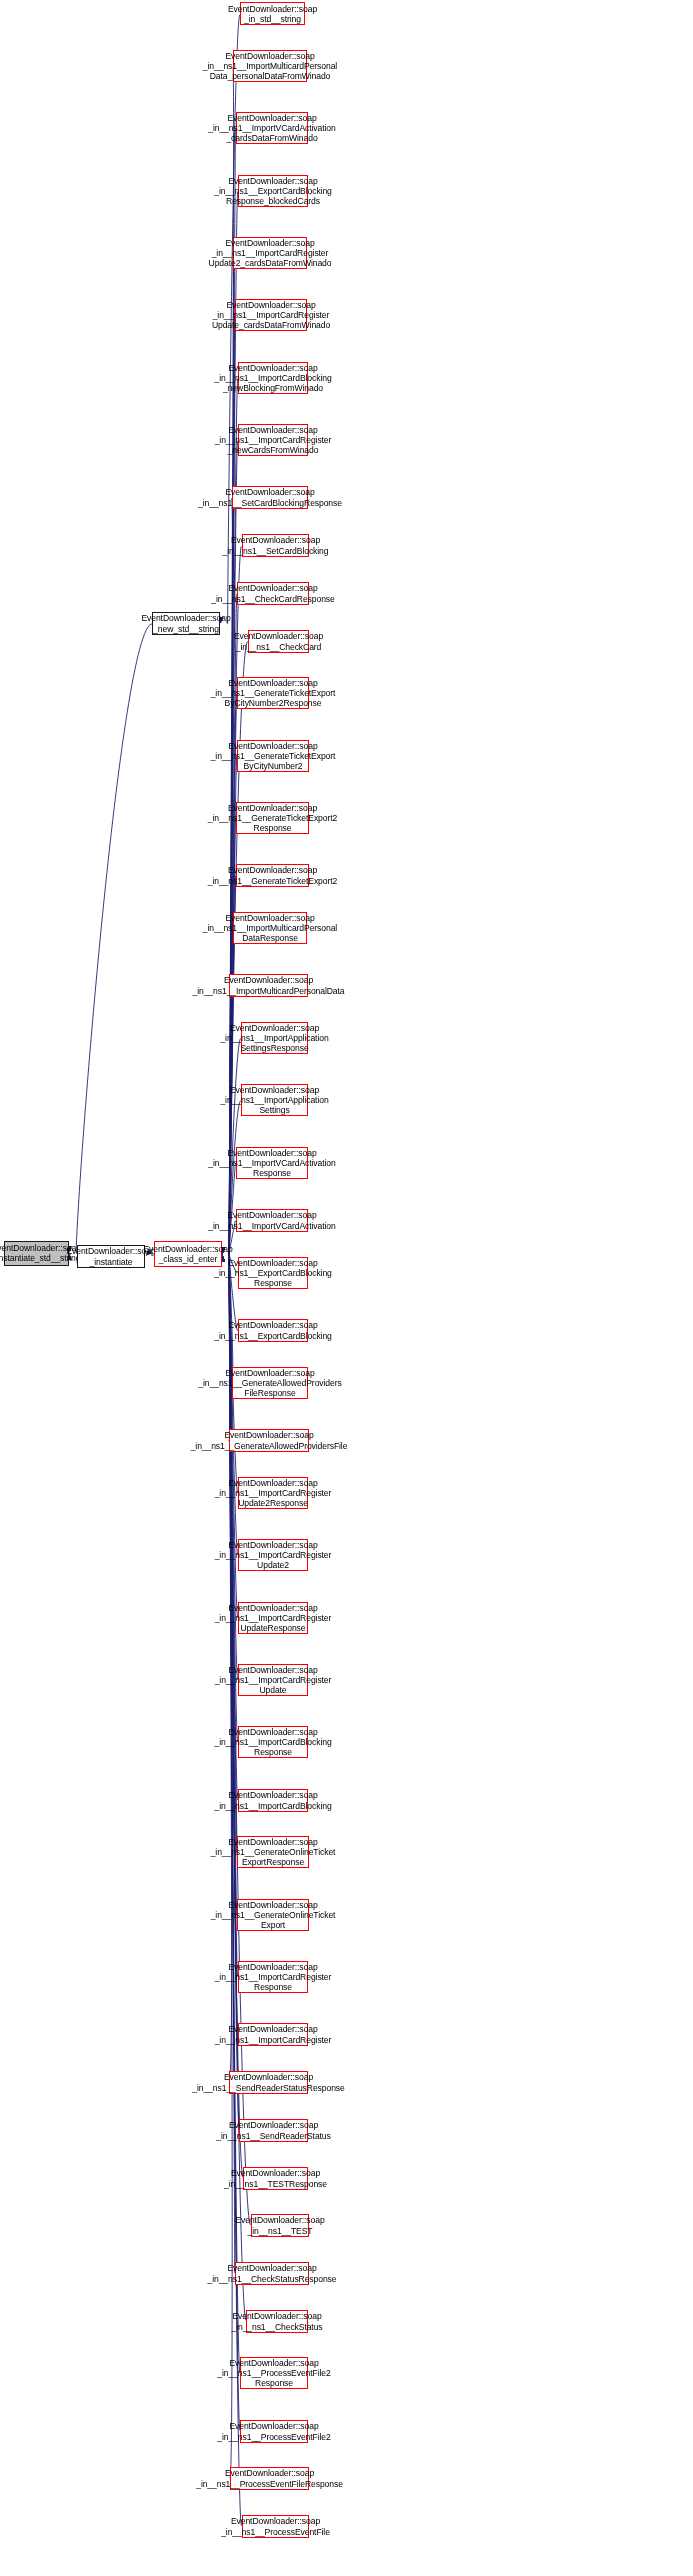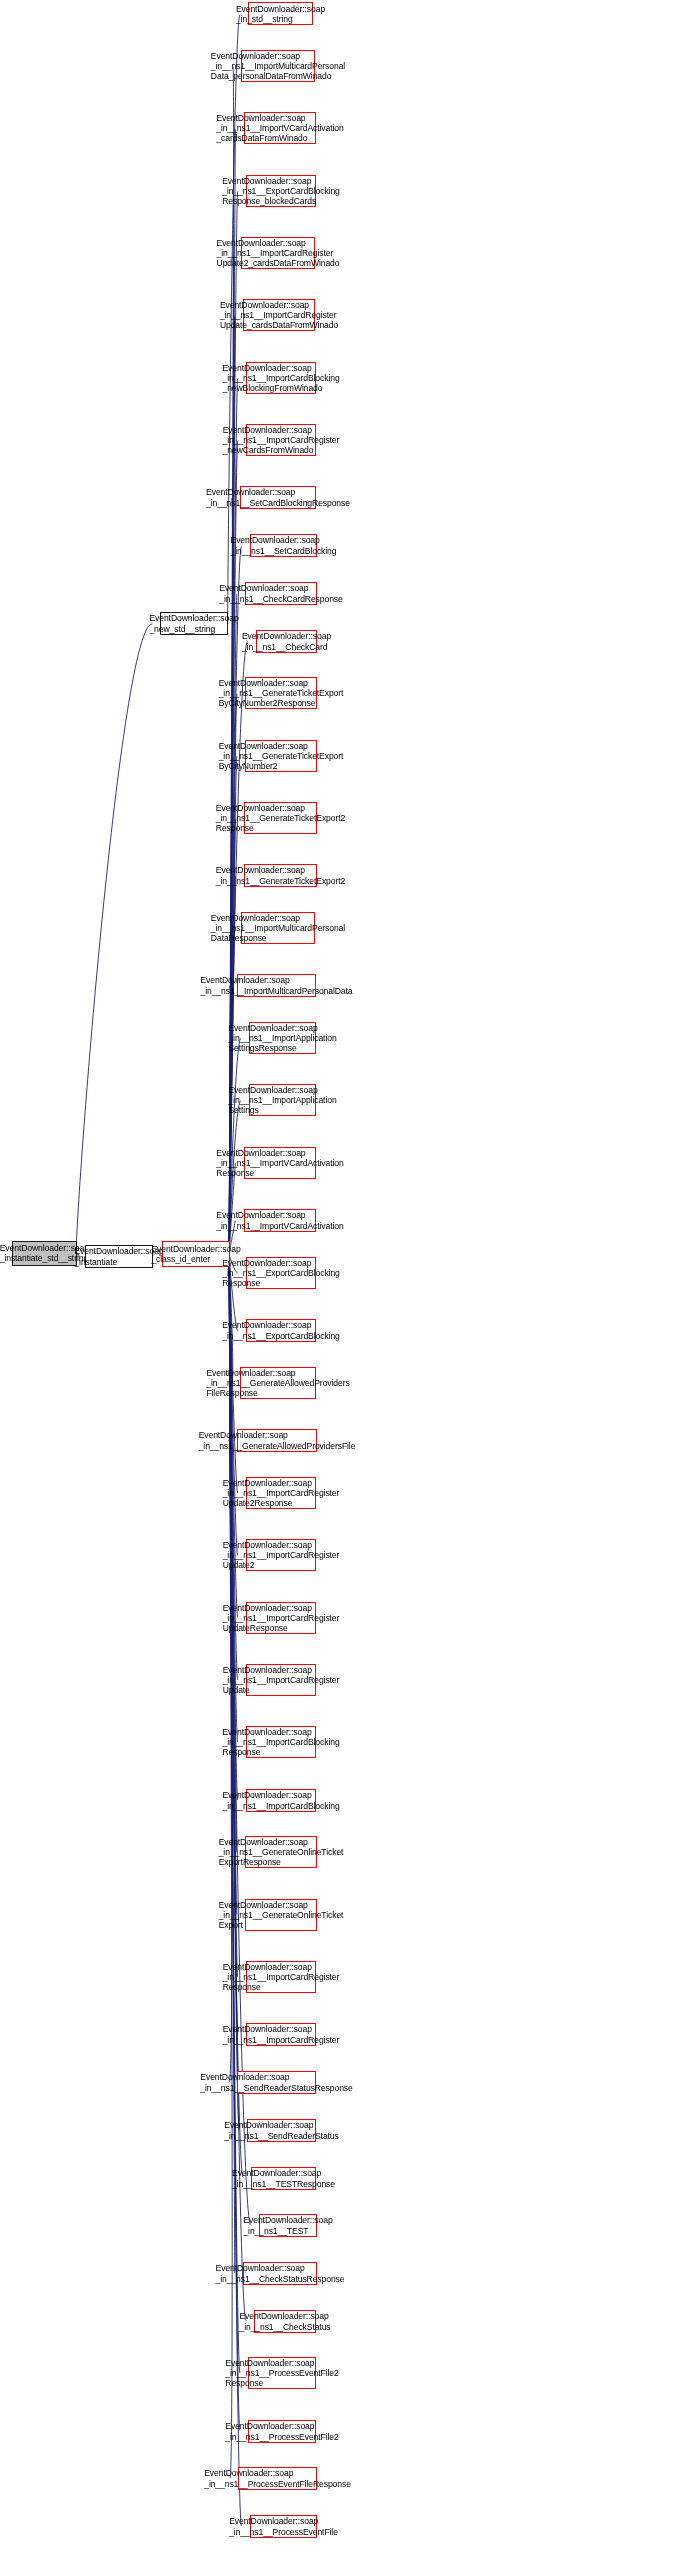--- a/index.html
+++ b/index.html
@@ -12,30 +12,30 @@
     font-family:"Liberation Sans","DejaVu Sans",sans-serif;
     overflow:hidden;
   }
   #edges{position:absolute;left:0;top:0;width:693px;height:2576px;pointer-events:none;}
   .node{
     position:absolute;
     box-sizing:border-box;
     display:flex;
     align-items:center;
     justify-content:center;
+    text-align:center;
     background:#ffffff;
     border:0.8px solid #ff0000;
     color:#000000;
     font-size:8.6px;
     line-height:10.3px;
     letter-spacing:-0.1px;
     white-space:pre-line;
     padding:0 1.5px;
     z-index:3;
-    margin-left:8px;
   }
   .node.black{border:0.8px solid #1a1a1a;}
   .node.current{
     border:0.8px solid #1a1a1a;
     background:#bfbfbf;
   }
 </style>
 </head>
 <body>
 

